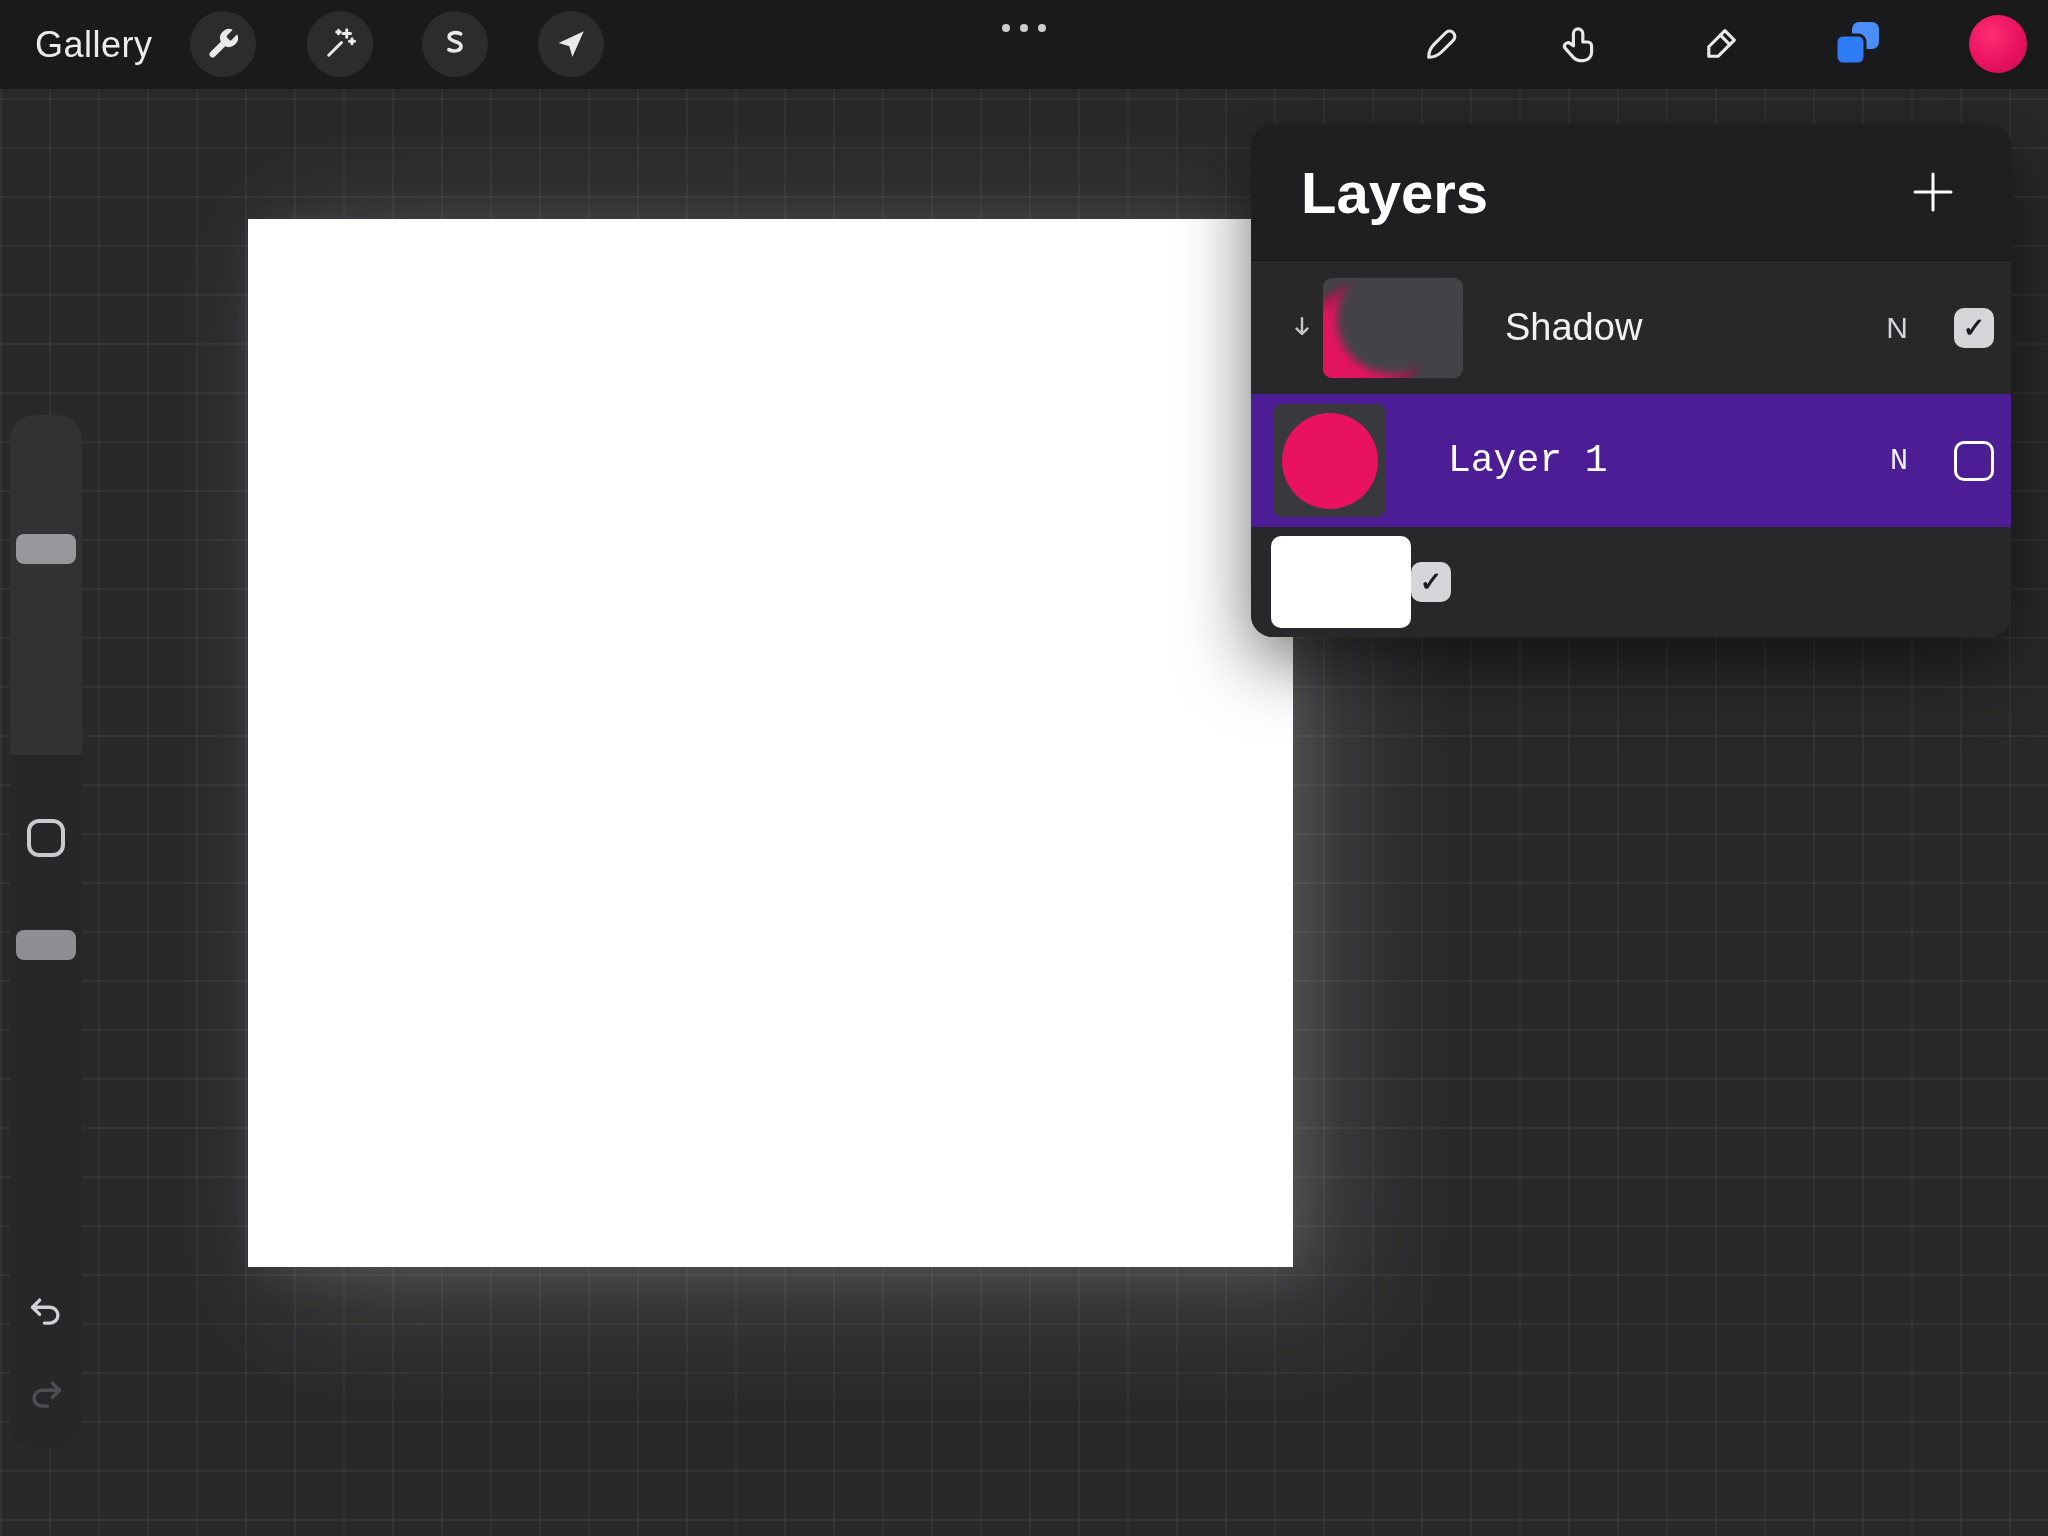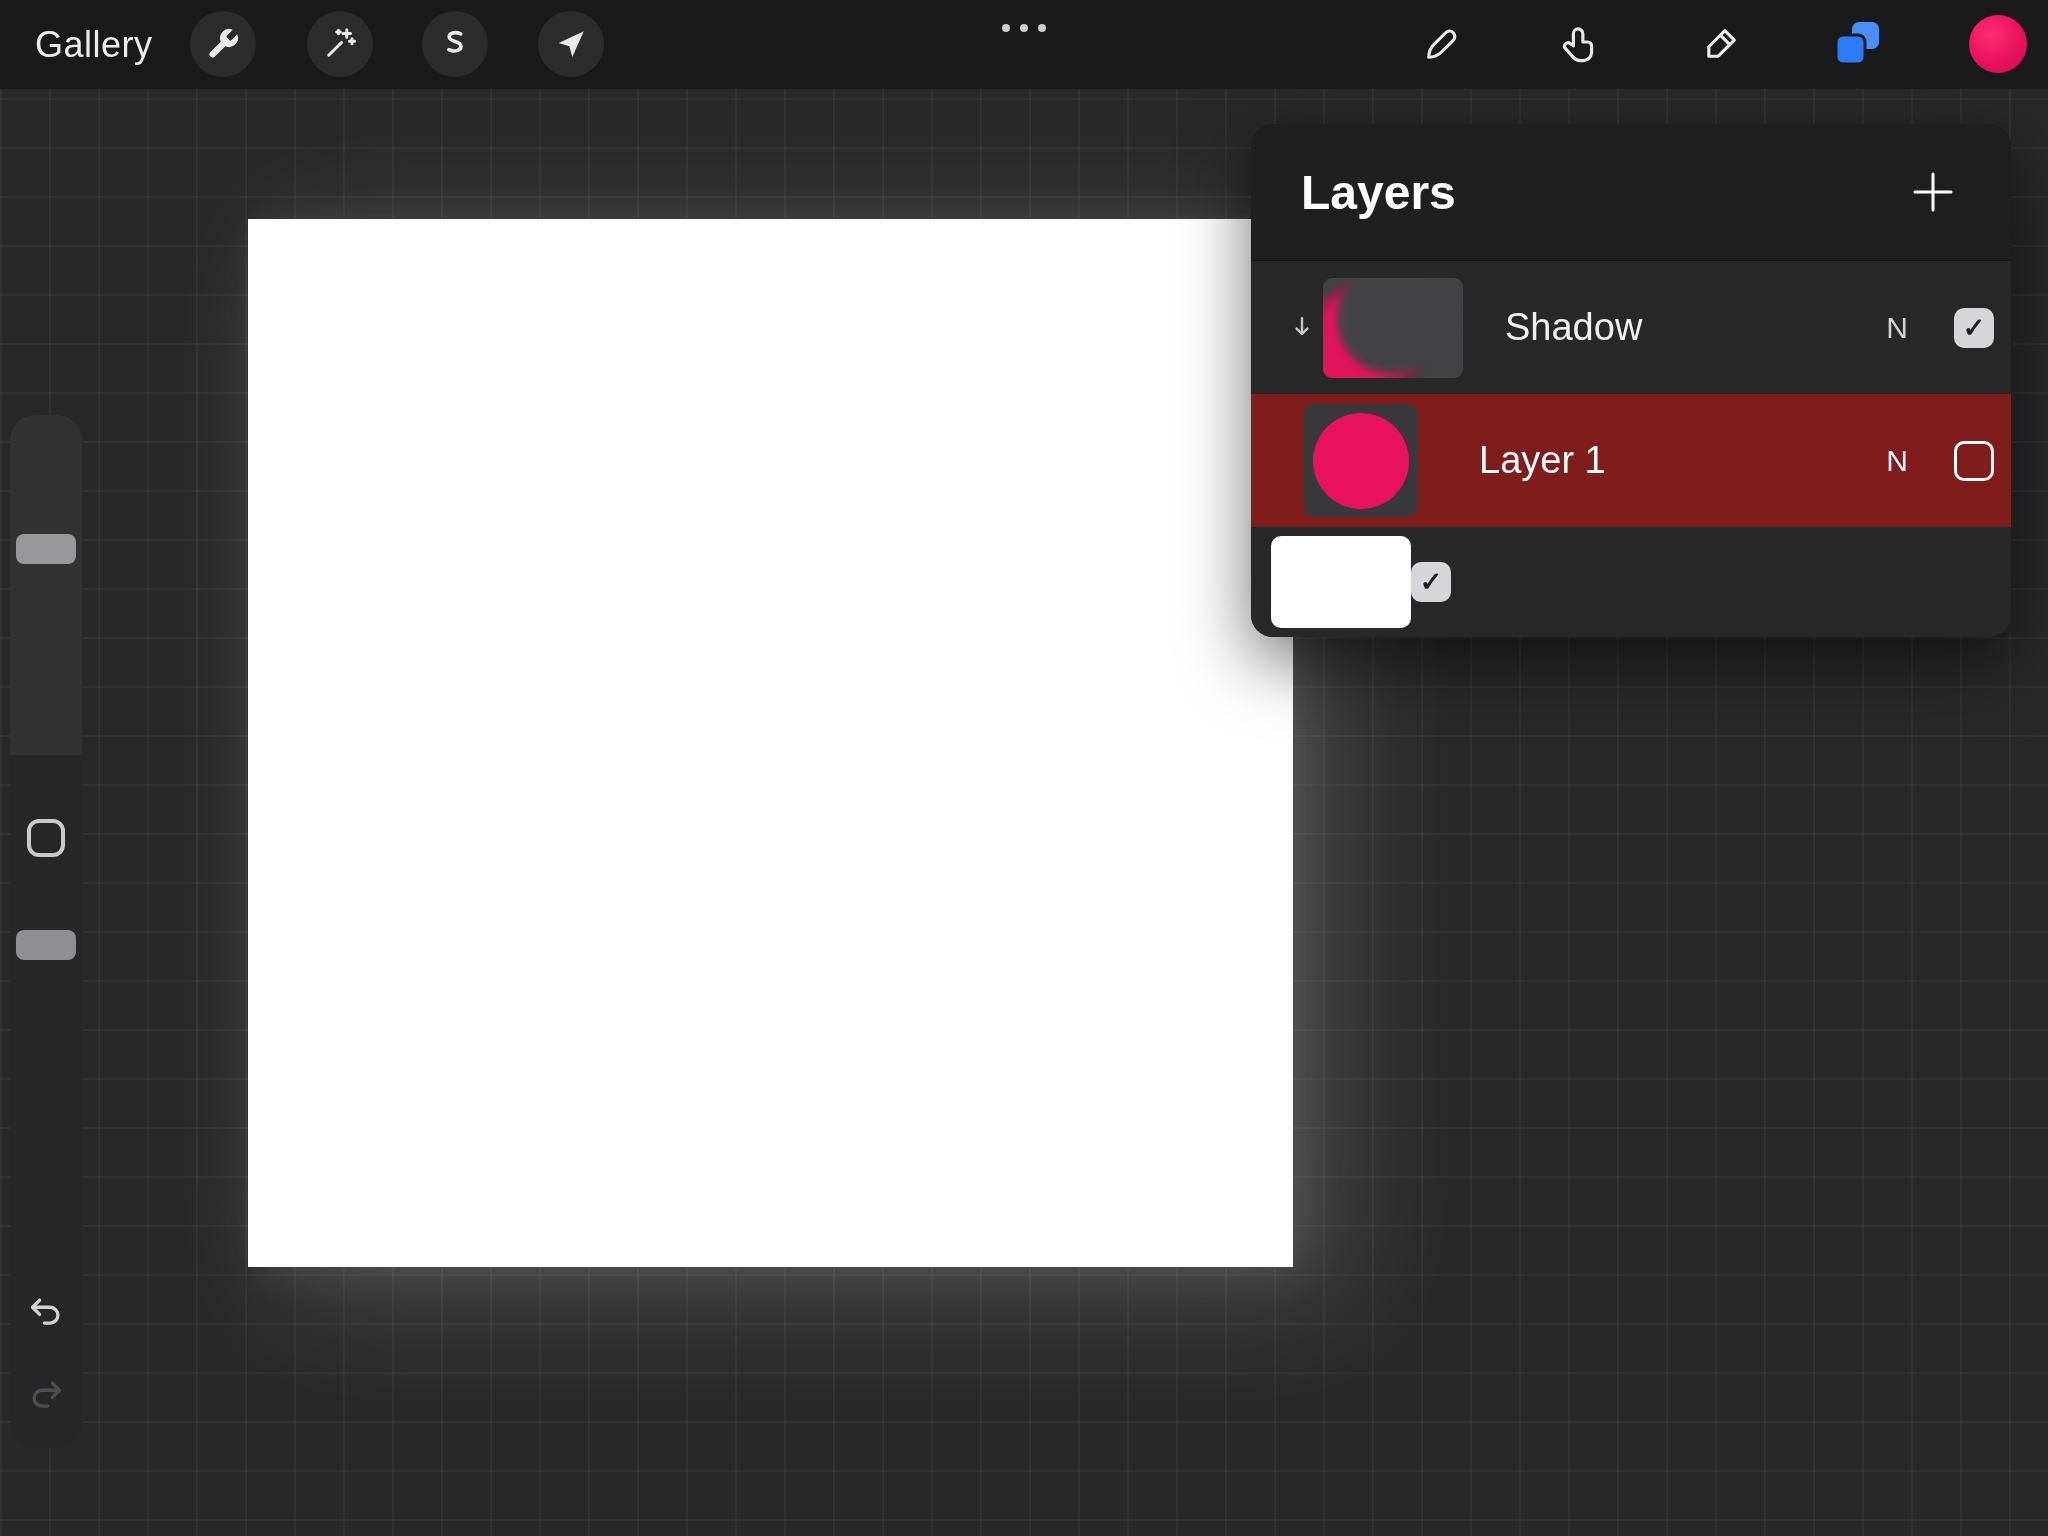--- a/index.html
+++ b/index.html
@@ -84,30 +84,30 @@
 
   
   .layers-panel{
     position:absolute;left:1251px;top:124px;width:760px;border-radius:22px;
     background:#1f1f21;z-index:20;overflow:hidden;
     box-shadow:0 24px 70px rgba(0,0,0,0.55);
   }
   .panel-header{
     height:136px;display:flex;align-items:center;padding:0 54px 0 50px;
   }
-  .panel-title{color:#fff;font-size:48px;font-weight:700;flex:1;}
+  .panel-title{color:#fff;font-size:58px;font-weight:700;flex:1;}
   .add-layer-btn{background:transparent;border:none;padding:0;width:48px;height:48px;
     display:flex;align-items:center;justify-content:center;}
 
   .layer-row{
     height:133px;display:flex;align-items:center;background:#28282b;
     border-top:1px solid rgba(0,0,0,0.45);
   }
   .row-shadow{padding-left:36px;}
-  .row-layer1{padding-left:53px;background:#7f1d1d;border-top:none;}
+  .row-layer1{padding-left:22px;background:#4c1d95;border-top:none;font-family:Liberation Mono, monospace;}
   .row-bg{height:110px;padding-left:20px;border-top:none;}
 
   .clip-slot{width:30px;display:flex;justify-content:center;margin-right:6px;}
 
   .thumb{border-radius:9px;overflow:hidden;position:relative;flex:none;}
   .thumb-shadow{width:140px;height:100px;background:#434347;}
   .thumb-shadow .blob{
     position:absolute;left:-18px;top:4px;width:120px;height:120px;border-radius:50%;
     background:radial-gradient(circle at 42% 55%, rgba(236,18,96,0.95) 0 45%, rgba(150,10,60,0.55) 68%, transparent 80%);
     filter:blur(3px);

